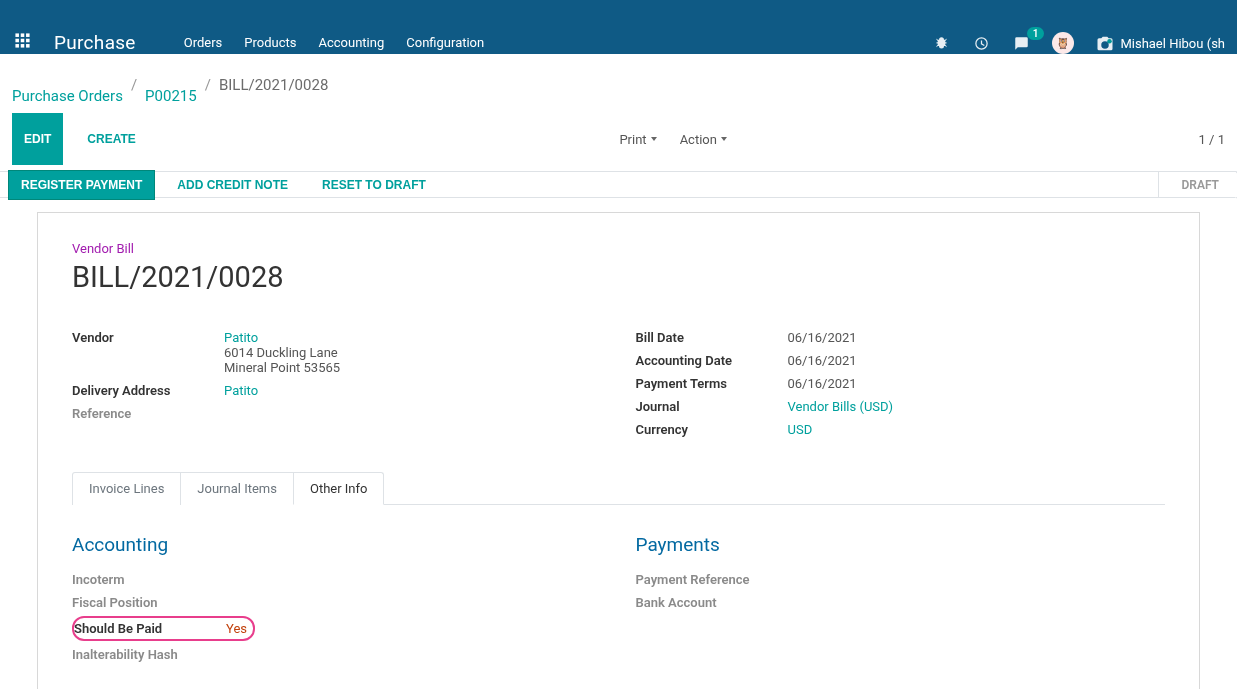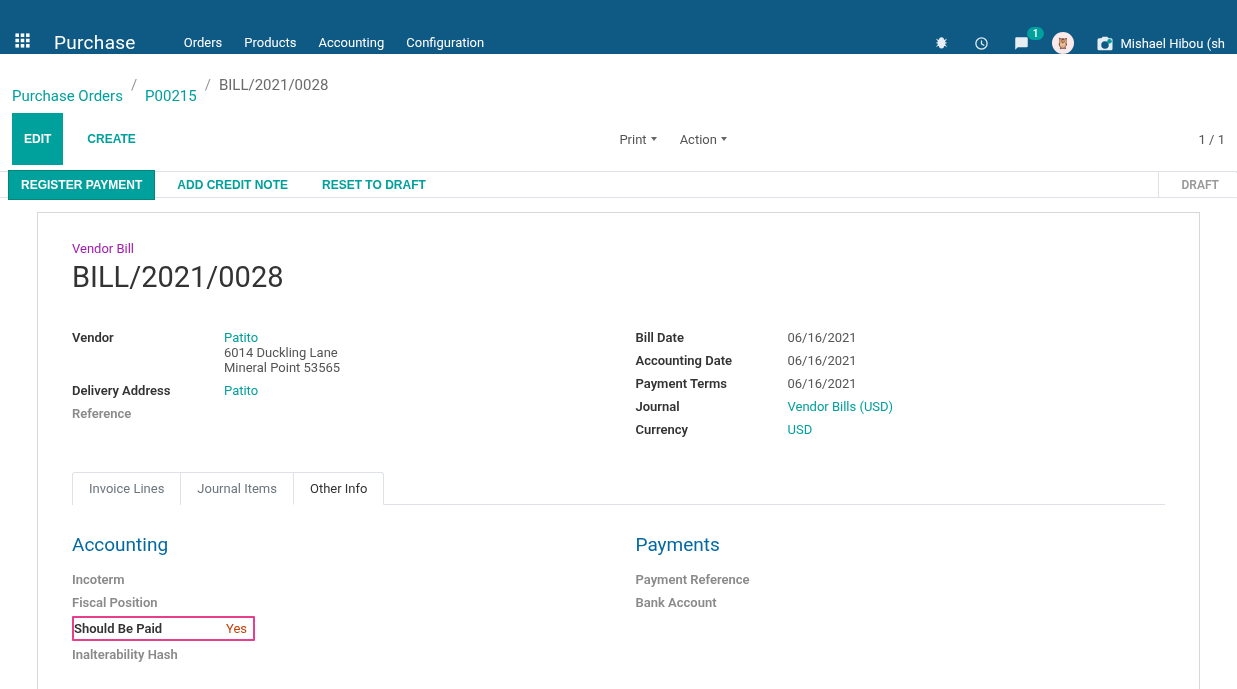--- a/index.html
+++ b/index.html
@@ -68,21 +68,21 @@
 .tab:not(.active){ border-color:#dee2e6; border-top:1px solid #dee2e6;}
 .tab:first-child{ border-top-left-radius:3px;}
 .tab:last-child{ border-top-right-radius:3px;}
 
 .section-title { font-size:19px; color:#0369a1; margin:28px 0 12px 0; font-weight:400;}
 .info-row { display:flex; font-size:13px; padding:4px 0;}
 .info-label { width:152px; color:#8a8a8a; font-weight:600;}
 .info-label.strong { color:#333;}
 .info-value { color:#c2410c;}
 
-.highlight-box { border:2px solid #e83e8c; border-radius:1px; padding:2px 6px 2px 0; display:inline-flex; margin:2px 0;}
+.highlight-box { border:2px solid #e83e8c; border-radius:12px; padding:2px 6px 2px 0; display:inline-flex; margin:2px 0;}
 .highlight-box .info-label{ color:#333;}
 
 </style>
 </head>
 <body>
 
 <div class="top-header">
   <div class="apps-icon">
     <svg viewBox="0 0 24 24">
         <rect x="2" y="2" width="5" height="5"></rect>

